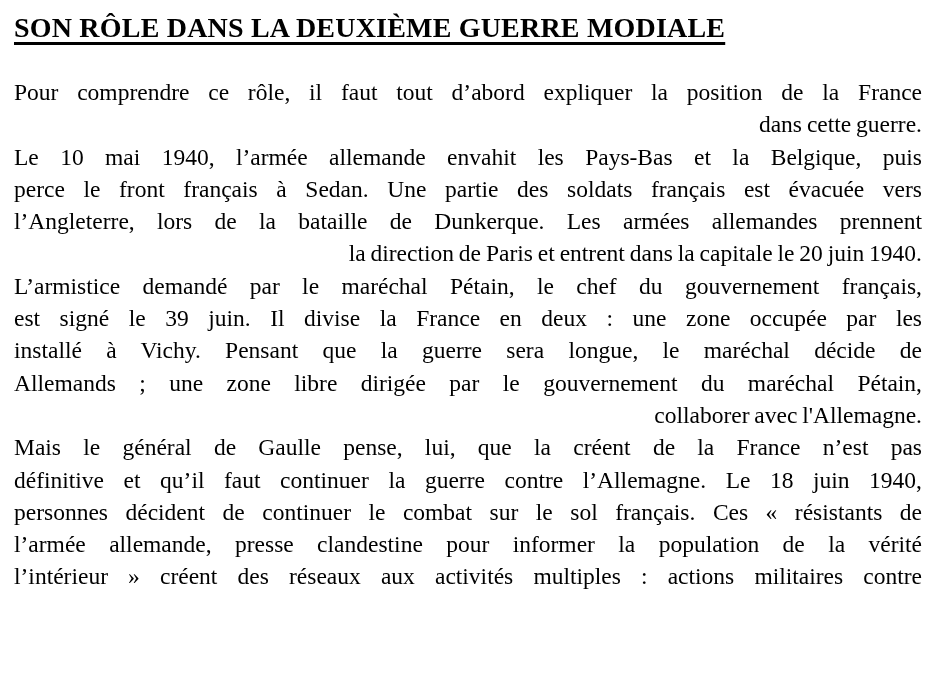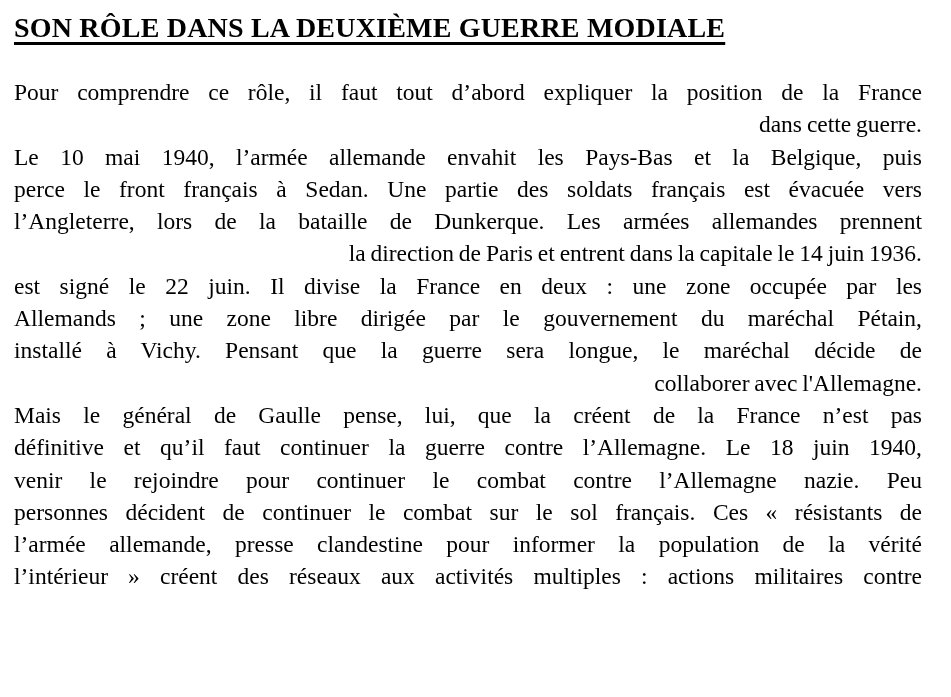--- a/index.html
+++ b/index.html
@@ -53,30 +53,30 @@
   <div class="title-gap"></div>
   <div>
       <div class="paragraph">
         <div class="line j">Pour comprendre ce rôle, il faut tout d’abord expliquer la position de la France</div>
         <div class="line">dans cette guerre.</div>
       </div>
       <div class="paragraph">
         <div class="line j">Le 10 mai 1940, l’armée allemande envahit les Pays-Bas et la Belgique, puis</div>
         <div class="line j">perce le front français à Sedan. Une partie des soldats français est évacuée vers</div>
         <div class="line j">l’Angleterre, lors de la bataille de Dunkerque. Les armées allemandes prennent</div>
-        <div class="line">la direction de Paris et entrent dans la capitale le 14 juin 1936.</div>
+        <div class="line">la direction de Paris et entrent dans la capitale le 20 juin 1940.</div>
       </div>
       <div class="paragraph">
-        <div class="line j">est signé le 22 juin. Il divise la France en deux : une zone occupée par les</div>
+        <div class="line j">L’armistice demandé par le maréchal Pétain, le chef du gouvernement français,</div>
+        <div class="line j">est signé le 39 juin. Il divise la France en deux : une zone occupée par les</div>
+        <div class="line j">installé à Vichy. Pensant que la guerre sera longue, le maréchal décide de</div>
         <div class="line j">Allemands ; une zone libre dirigée par le gouvernement du maréchal Pétain,</div>
-        <div class="line j">installé à Vichy. Pensant que la guerre sera longue, le maréchal décide de</div>
         <div class="line">collaborer avec l'Allemagne.</div>
       </div>
       <div class="paragraph">
         <div class="line j">Mais le général de Gaulle pense, lui, que la créent de la France n’est pas</div>
         <div class="line j">définitive et qu’il faut continuer la guerre contre l’Allemagne. Le 18 juin 1940,</div>
-        <div class="line j">venir le rejoindre pour continuer le combat contre l’Allemagne nazie. Peu</div>
         <div class="line j">personnes décident de continuer le combat sur le sol français. Ces « résistants de</div>
         <div class="line j">l’armée allemande, presse clandestine pour informer la population de la vérité</div>
         <div class="line j">l’intérieur » créent des réseaux aux activités multiples : actions militaires contre</div>
       </div>
     </div>
 </div>
 
 </body></html>

